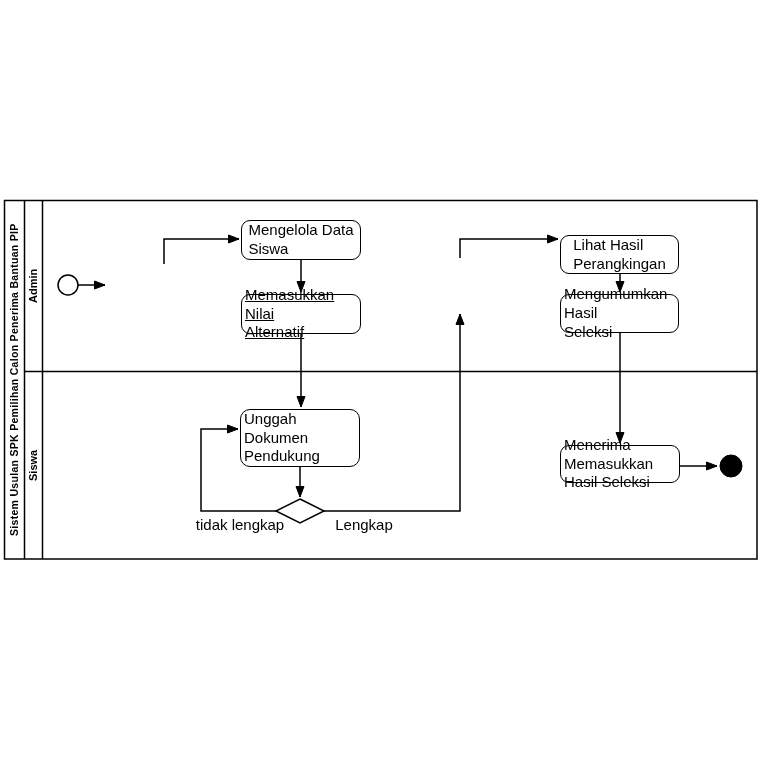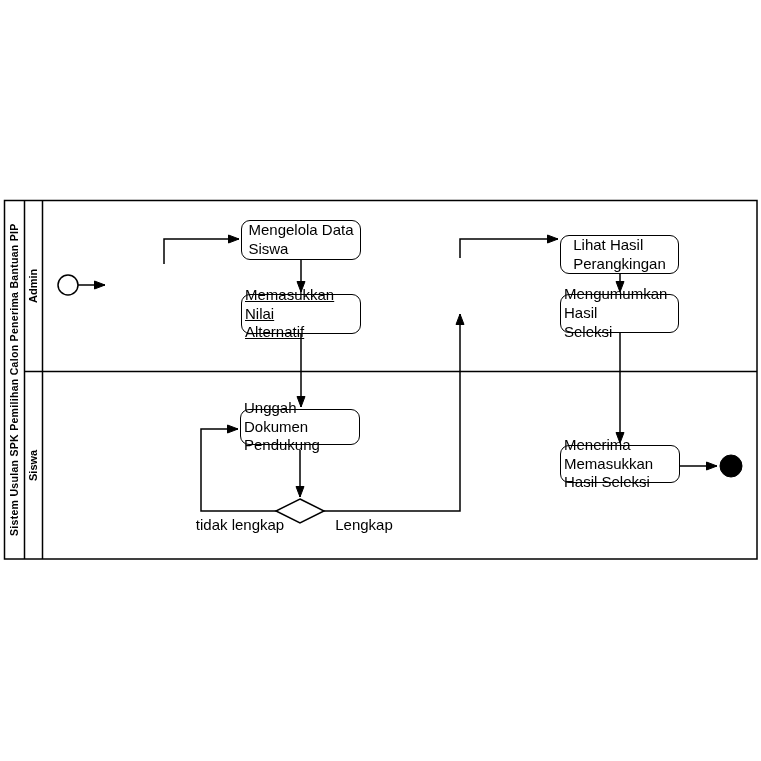--- a/index.html
+++ b/index.html
@@ -88,21 +88,21 @@
   <div class="vlabel lane" style="left:24px; top:371px; width:18px; height:188px;">Siswa</div>
 
   <div class="node" style="left:241px; top:220px; width:120px; height:40px;">Mengelola Data
 Siswa</div>
   <div class="node" style="left:241px; top:294px; width:120px; height:40px;text-decoration:underline;">Memasukkan Nilai
 Alternatif</div>
   <div class="node" style="left:560px; top:219px; width:119px; height:39px;margin-top:16px;">Lihat Hasil
 Perangkingan</div>
   <div class="node" style="left:560px; top:294px; width:119px; height:39px;">Mengumumkan Hasil
 Seleksi</div>
-  <div class="node" style="left:240px; top:409px; width:120px; height:36px;">Unggah Dokumen
+  <div class="node" style="left:240px; top:409px; width:120px; height:58px;border-radius:10px;">Unggah Dokumen
 Pendukung</div>
   <div class="node" style="left:560px; top:445px; width:120px; height:38px;">Menerima Memasukkan
 Hasil Seleksi</div>
 
   <div class="edge-label" style="left:190px; top:516px; width:100px;">tidak lengkap</div>
   <div class="edge-label" style="left:314px; top:516px; width:100px;">Lengkap</div>
 
 </div>
 
 </body></html>

